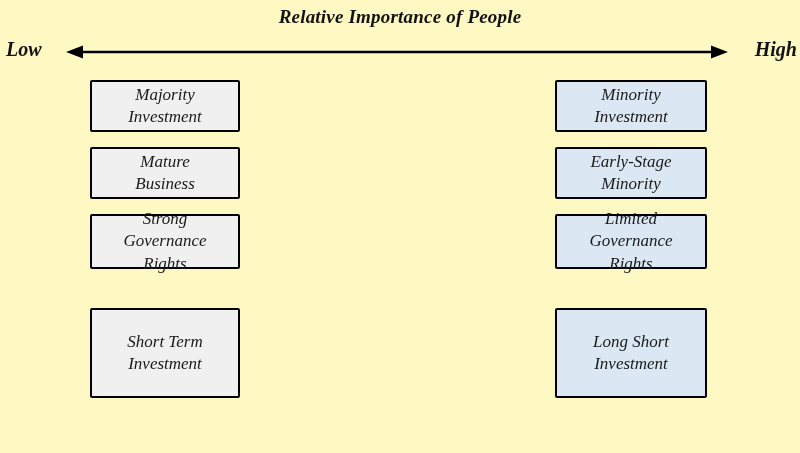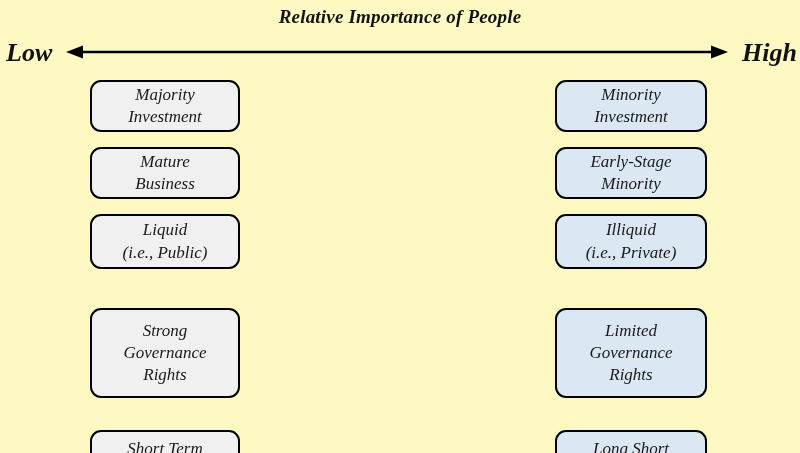--- a/index.html
+++ b/index.html
@@ -24,21 +24,21 @@
     width: 100%;
     text-align: center;
     font-size: 19px;
     font-weight: 700;
     letter-spacing: 0.2px;
     color: #121212;
   }
   .axis-label {
     position: absolute;
     top: 38px;
-    font-size: 26px;
+    font-size: 20px;
     font-weight: 600;
     color: #121212;
   }
   .axis-label.low  { left: 6px; }
   .axis-label.high { right: 3px; margin-left: 44px; }
   .arrow-svg {
     position: absolute;
     left: 66px;
     top: 44px;
     width: 662px;
@@ -50,21 +50,21 @@
     display: flex;
     flex-direction: column;
     gap: 15px;
     align-items: stretch;
   }
   .col-left  { left: 90px;  width: 150px; }
   .col-right { left: 555px; width: 152px; }
   .box {
     box-sizing: border-box;
     border: 2px solid var(--border, #000000);
-    border-radius: 11px;
+    border-radius: 2px;
     display: flex;
     align-items: center;
     justify-content: center;
     text-align: center;
     font-size: 17px;
     line-height: 1.3;
     white-space: pre-line;
     color: #1a1a1a;
     padding: 2px 6px;
   }
@@ -91,36 +91,32 @@
     <polygon points="662,8 645,1.5 645,14.5" fill="#000000"></polygon>
   </svg>
 
   <span class="axis-label high">High</span>
 
   <div class="col col-left">
     <div class="box">Majority
 Investment</div>
     <div class="box">Mature
 Business</div>
-    <div class="box">Liquid
-(i.e., Public)</div>
     <div class="box">Strong
 Governance
 Rights</div>
     <div class="box">Short Term
 Investment</div>
   </div>
 
   <div class="col col-right">
     <div class="box">Minority
 Investment</div>
     <div class="box">Early-Stage
 Minority</div>
-    <div class="box">Illiquid
-(i.e., Private)</div>
     <div class="box">Limited
 Governance
 Rights</div>
     <div class="box">Long Short
 Investment</div>
   </div>
 
 </div>
 
 </body></html>

